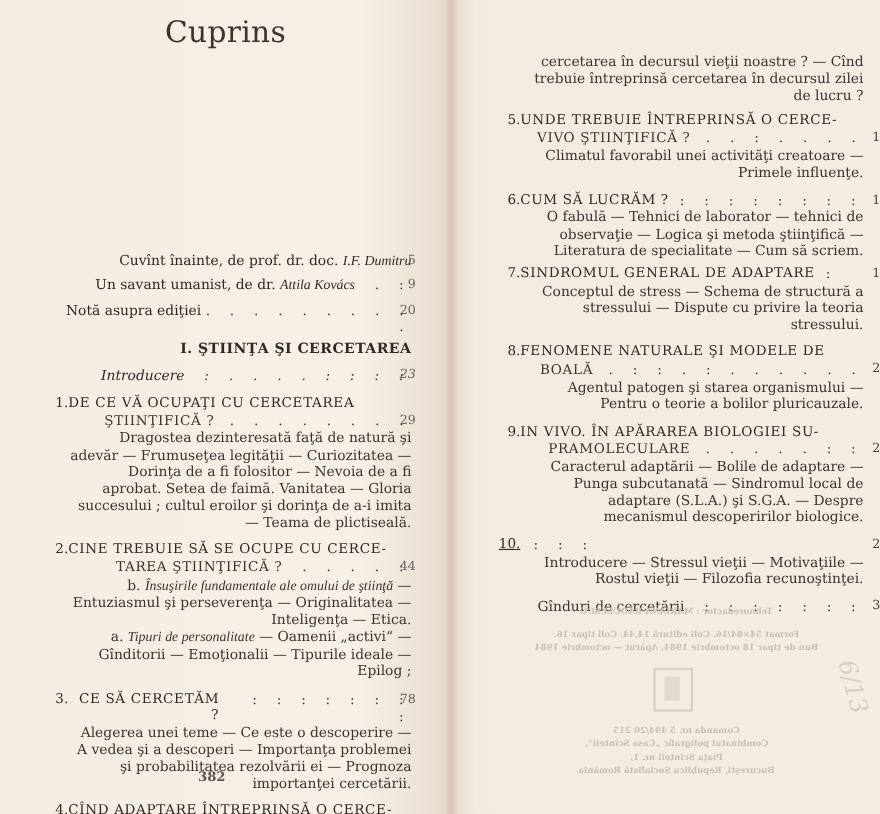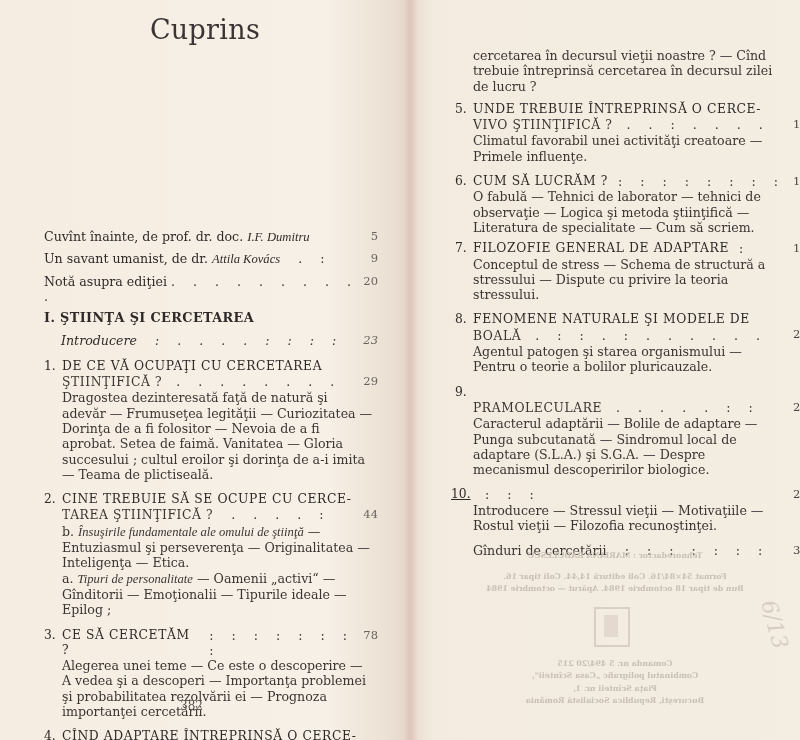--- a/index.html
+++ b/index.html
@@ -18,38 +18,38 @@
     .page-right { left: 410px; width: 390px; background: linear-gradient(90deg, #e9dbd0 0%, #f3ebdf 6%, #f3ede2 100%); }
     .gutter {
       position: absolute; left: 404px; top: 0; width: 14px; height: 740px;
       background: linear-gradient(90deg, rgba(200,160,150,0) 0%, rgba(210,170,160,0.45) 50%, rgba(200,160,150,0) 100%);
     }
     .title {
       position: absolute; left: 0; width: 410px; top: 14px;
       text-align: center; font-size: 27px; color: #3a3534;
       font-family: "DejaVu Serif", serif; letter-spacing: 0.3px;
     }
-    .toc { position: absolute; font-size: 12.6px; line-height: 15.3px; }
+    .toc { position: absolute; font-size: 12.6px; line-height: 15.3px; text-align: right; }
     .toc-left { left: 44px; top: 229px; width: 330px; }
     .toc-right { left: 455px; top: 48px; width: 330px; }
     .row { position: relative; }
     .row .pg { position: absolute; right: -10px; top: 0; font-size: 11.5px; color: #4a4442; }
     .toc-left .row .pg { right: -4px; color: #6b6260; }
     .toc-right .row .pg { right: -30px; }
     .entry { margin-bottom: 6px; }
     .entry-head { display: flex; }
     .num { width: 18px; flex: none; font-size: 12.3px; }
     .num2 { width: 22px; flex: none; font-size: 12.3px; margin-left: -4px; text-decoration: underline; }
     .caps { font-size: 12.3px; letter-spacing: 0.6px; }
     .desc { margin-left: 18px; color: #3a3532; }
     .dots { letter-spacing: 7px; color: #3a3532; }
     .section { font-weight: bold; font-size: 12.8px; letter-spacing: 0.4px; margin: 2px 0 8px 0; }
     .indent { margin-left: 17px; font-style: italic; }
     i { font-style: italic; font-family: Liberation Serif, serif; }
-    .pagenum { position: absolute; left: 180px; top: 699px; font-size: 12px; color: #5d5654; }
+    .pagenum { position: absolute; left: 180px; top: 699px; font-size: 12px; color: #5d5654; font-weight: bold; }
     .colophon {
       position: absolute; left: 455px; top: 550px; width: 320px;
       text-align: center; font-size: 7.8px; line-height: 12.5px; color: #c8bfb5;
       transform: scaleX(-1); font-weight: bold;
     }
     .logo {
       position: absolute; left: 594px; top: 607px; width: 36px; height: 40px;
       border: 2px solid #d9cfc4; box-sizing: border-box;
     }
     .logo::after { content: ""; position: absolute; left: 8px; top: 6px; width: 14px; height: 22px; background: #e3d9ce; }
@@ -153,40 +153,41 @@
         <span class="dots" style="margin-left:10px">: : : : : : : :</span>
       </div>
     <span class="pg">126</span>
     <div class="desc">O fabulă — Tehnici de laborator — tehnici de observaţie — Logica şi metoda ştiinţifică — Literatura de specialitate — Cum să scriem.</div>
   </div>
 
 
   <div class="row entry">
     <div class="entry-head">
         <span class="num">7.</span>
-        <span class="caps">FILOZOFIE GENERAL DE ADAPTARE</span>
+        <span class="caps">SINDROMUL GENERAL DE ADAPTARE</span>
         <span class="dots" style="margin-left:10px">:</span>
       </div>
     <span class="pg">171</span>
     <div class="desc">Conceptul de stress — Schema de structură a stressului — Dispute cu privire la teoria stressului.</div>
   </div>
 
   <div class="row entry" style="margin-top:10px">
     <div class="entry-head">
         <span class="num">8.</span>
         <span class="caps">FENOMENE NATURALE ŞI MODELE DE</span>
       </div>
     <div class="desc"><span class="caps">BOALĂ</span> <span class="dots" style="margin-left:10px">. : : . : . . . . . .</span></div>
     <span class="pg" style="top:15px">215</span>
     <div class="desc">Agentul patogen şi starea organismului — Pentru o teorie a bolilor pluricauzale.</div>
   </div>
 
   <div class="row entry" style="margin-top:10px">
     <div class="entry-head">
         <span class="num">9.</span>
+        <span class="caps">IN VIVO. ÎN APĂRAREA BIOLOGIEI SU-</span>
       </div>
     <div class="desc"><span class="caps">PRAMOLECULARE</span> <span class="dots" style="margin-left:10px">. . . . . : :</span></div>
     <span class="pg" style="top:15px">245</span>
     <div class="desc">Caracterul adaptării — Bolile de adaptare — Punga subcutanată — Sindromul local de adaptare (S.L.A.) şi S.G.A. — Despre mecanismul descoperirilor biologice.</div>
   </div>
 
   <div class="row entry" style="margin-top:10px">
     <div class="entry-head">
         <span class="num2">10.</span>
         <span class="dots" style="margin-left:12px">: : :</span>

